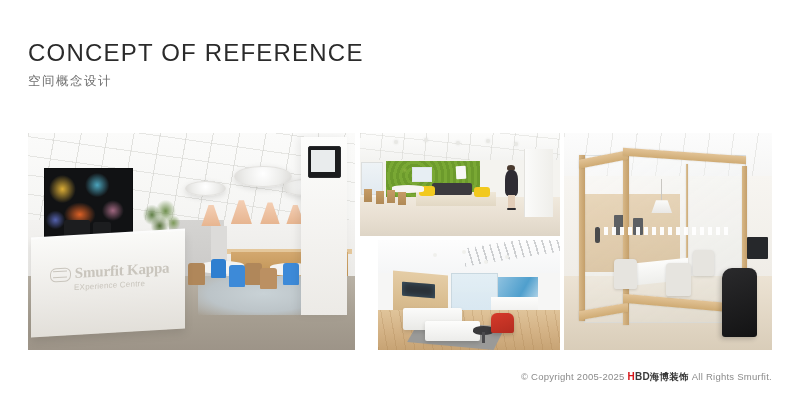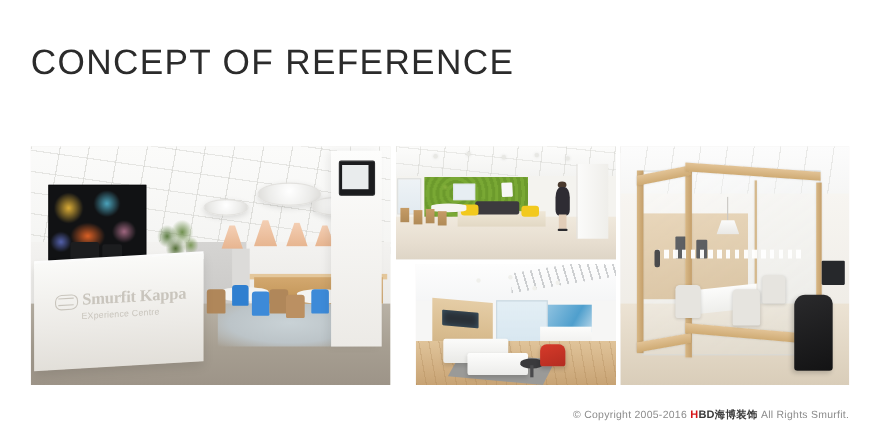--- a/index.html
+++ b/index.html
@@ -18,21 +18,21 @@
 
   
   .slide-header {
     position: absolute;
     left: 28px;
     top: 40px;
     width: 600px;
   }
   .slide-title {
     font-family: "Liberation Sans", "DejaVu Sans", sans-serif;
-    font-size: 32px;
+    font-size: 24px;
     font-weight: 300;
     letter-spacing: 1.2px;
     color: #2b2b2b;
     line-height: 1.05;
     white-space: nowrap;
   }
   .slide-subtitle {
     margin-top: 8px;
     font-family: "DejaVu Sans", "Liberation Sans", sans-serif;
     font-size: 12.5px;
@@ -480,20 +480,21 @@
     font-weight: 700;
     font-size: 9.5px;
     font-family: "DejaVu Sans", sans-serif;
   }
 </style>
 </head>
 <body>
 
 <div class="slide-header">
   <div class="slide-title">CONCEPT OF REFERENCE</div>
+  <div class="slide-subtitle">空间概念设计</div>
 </div>
 
 <div class="gallery">
 
   <div class="photo" id="photo-reception">
     <div class="scene">
       <div class="rc-ceiling"></div>
       <div class="rc-ceil-grid"></div>
       <div class="rc-wall"></div>
       <div class="rc-greywall"></div>
@@ -641,14 +642,14 @@
       <div class="mp-chair" style="left:49%; top:60%; width:12%; height:15%;"></div>
       <div class="mp-chair" style="left:62%; top:54%; width:10%; height:12%;"></div>
       <div class="mp-monitor"></div>
       <div class="mp-blackchair"></div>
     </div>
   </div>
 
 </div>
 
 <div class="slide-footer">
-  <span>© Copyright 2005-2016 </span><span class="brand-h">H</span><span class="brand-bd">BD</span><span class="brand-cn">海博装饰</span><span> All Rights Smurfit.</span>
+  <span>© Copyright 2005-2025 </span><span class="brand-h">H</span><span class="brand-bd">BD</span><span class="brand-cn">海博装饰</span><span> All Rights Smurfit.</span>
 </div>
 
 </body></html>

